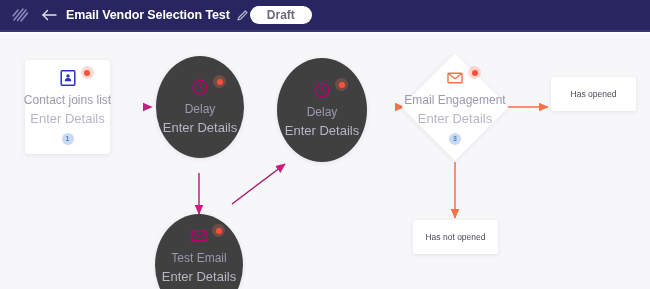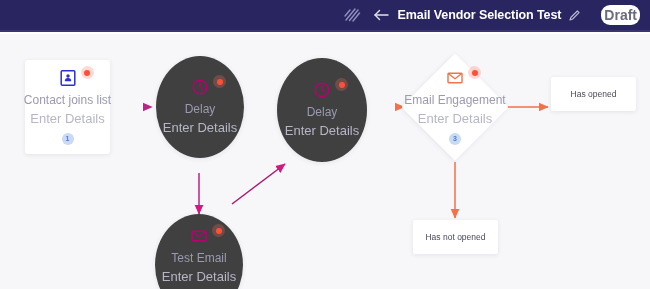--- a/index.html
+++ b/index.html
@@ -10,43 +10,42 @@
   }
   .app{position:relative;width:650px;height:289px;overflow:hidden;background:#fff;}
 
   
   .header{
     position:absolute;left:0;top:0;width:650px;height:32px;
     background:#282560;
     display:flex;align-items:center;
     box-sizing:border-box;padding:0 10px;
     border-bottom:2px solid #3a3570;
-    justify-content:flex-end;
   }
   .logo{
     width:20px;height:20px;position:relative;flex:0 0 auto;margin-right:10px;
   }
   .logo svg{display:block;}
   .back-btn{
     width:18px;height:18px;flex:0 0 auto;margin-right:8px;
     display:flex;align-items:center;justify-content:center;cursor:pointer;
   }
   .title{
     color:#ffffff;font-size:12.5px;font-weight:bold;letter-spacing:-0.1px;
     white-space:nowrap;
   }
   .pencil{
     width:14px;height:14px;margin-left:6px;flex:0 0 auto;
     display:flex;align-items:center;justify-content:center;cursor:pointer;
   }
   .badge-draft{
-    margin-left:20px;
+    margin-left:0;
     background:#ffffff;color:#6b6b80;
-    font-size:14px;font-weight:bold;
-    border-radius:9px;padding:3px 3px;
+    font-size:12px;font-weight:bold;
+    border-radius:9px;padding:3px 17px;
     line-height:1;white-space:nowrap;
   }
 
   
   .canvas{
     position:absolute;left:0;top:34px;width:650px;height:255px;
     background:#f7f7f9;
     overflow:hidden;
   }
   svg.wires{position:absolute;left:0;top:0;width:650px;height:255px;pointer-events:none;}

